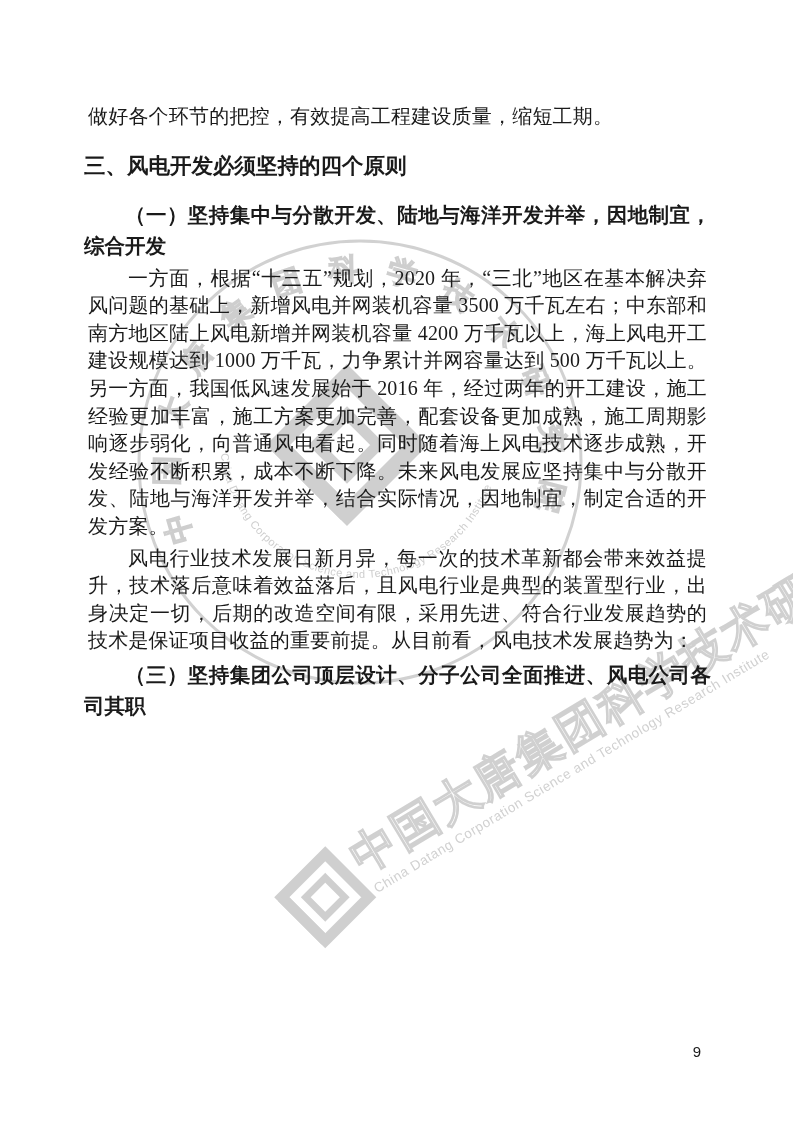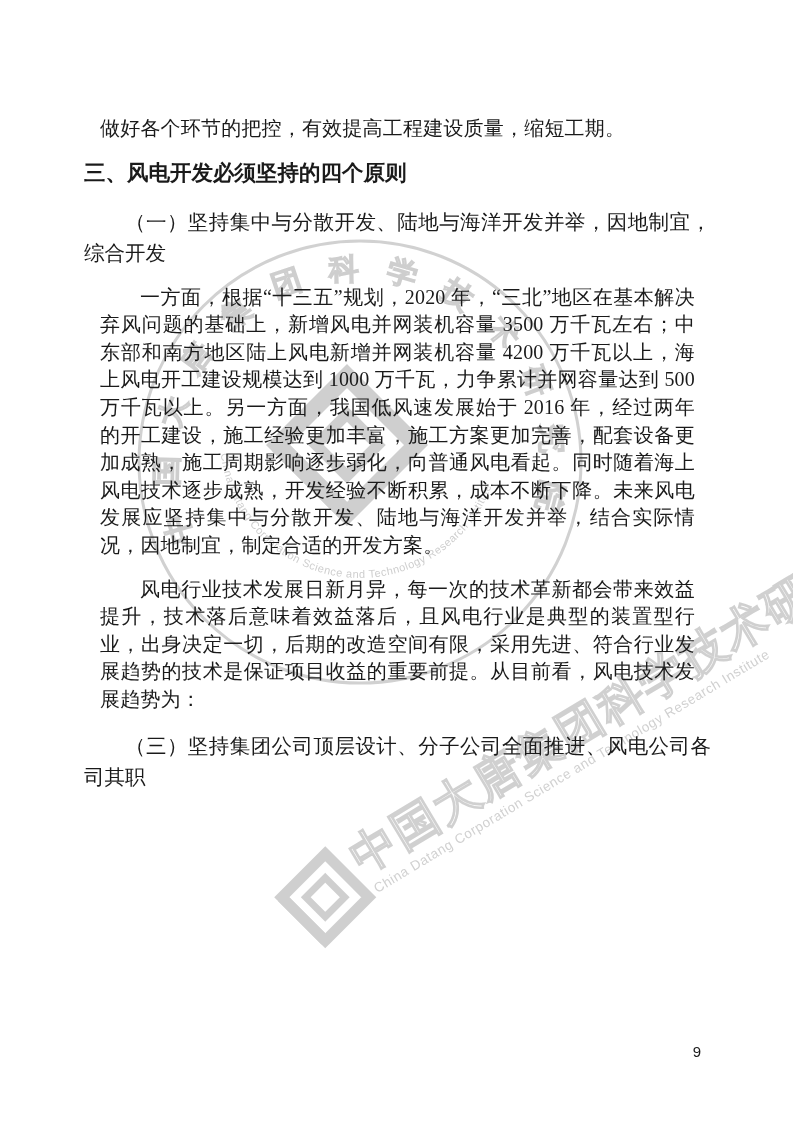--- a/index.html
+++ b/index.html
@@ -17,40 +17,40 @@
     opacity:.8;
     pointer-events:none;
   }
   .content{
     position:relative;
     z-index:2;
     padding:99px 82px 0 84px;
     text-align:justify;
   }
   .block-p{
-    margin:16px;
+    margin:4px;
     font-size:20px;
     line-height:27.6px;
     text-indent:2em;
     letter-spacing:.2px;
   }
   .block-p.continuation{text-indent:0;}
   .block-h1{
-    margin:10px 0 19px 0;
+    margin:21px 0 19px 0;
     font-family:"Liberation Sans", sans-serif;
     font-size:21.5px;
     font-weight:bold;
     line-height:28px;
     text-indent:0;
   }
   .block-h2{
     margin:0;
     font-family:"Liberation Sans", sans-serif;
     font-size:20.5px;
-    font-weight:normal;
+    font-weight:bold;
     line-height:31px;
     text-indent:2em;
   }
   .page-number{
     position:absolute;
     right:92px;bottom:62px;
     z-index:2;
     font-family:"Liberation Sans", sans-serif;
     font-size:15px;
     color:#1a1a1a;

